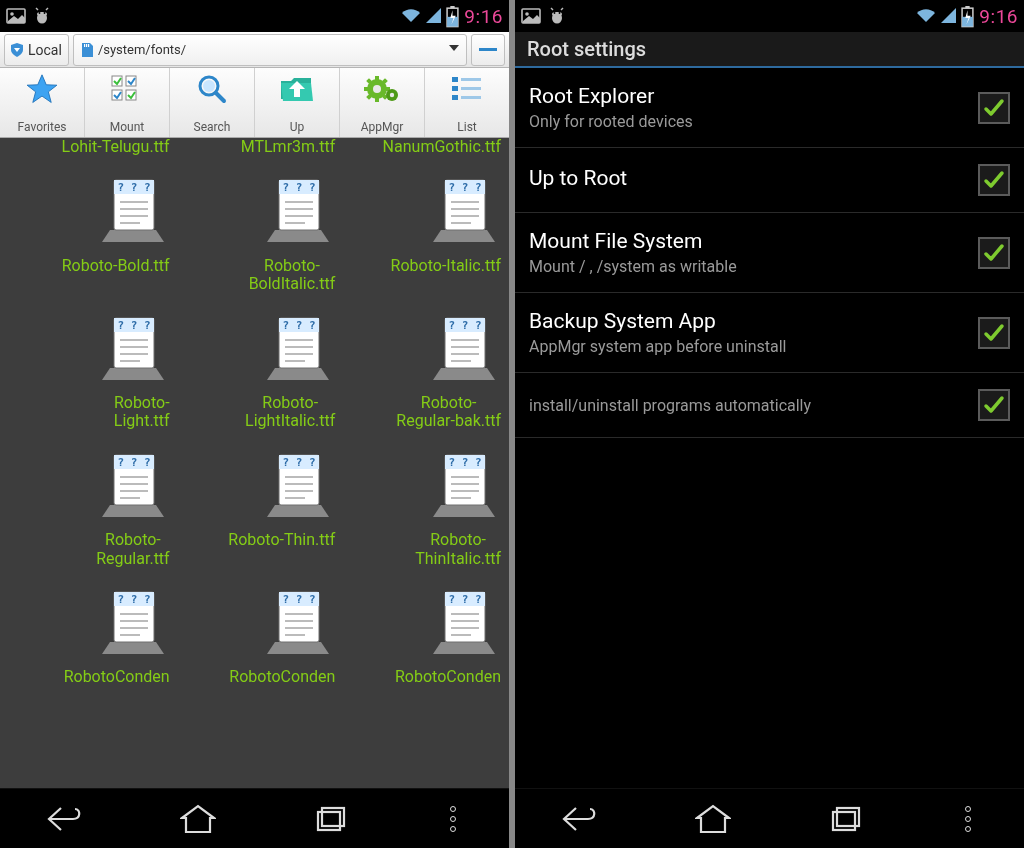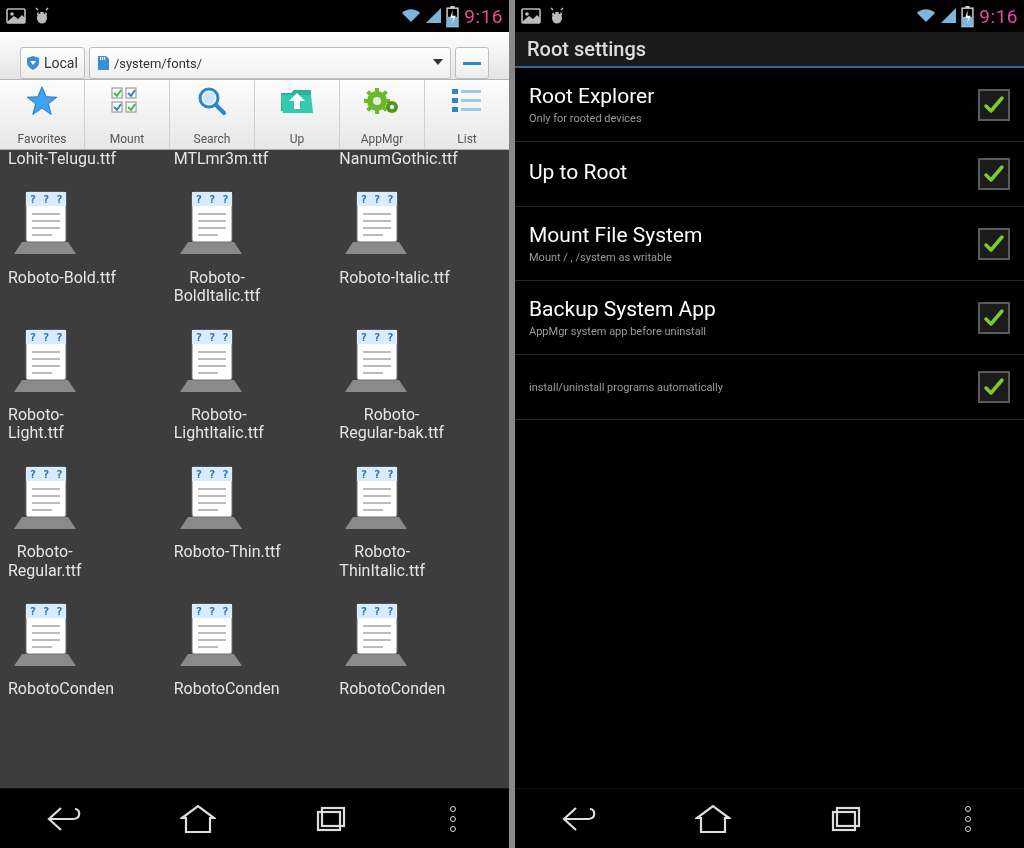--- a/index.html
+++ b/index.html
@@ -44,26 +44,26 @@
     align-items:center;
     justify-content:space-around;
     border-top:1px solid #111;
   }
   .navbtn { width:56px; height:40px; display:flex; align-items:center; justify-content:center; }
   .navbtn svg { stroke:#ddd; fill:none; }
 
   
   
   .pathrow {
-    height: 48px;
+    height: 36px;
     background: linear-gradient(#fefefe,#e5e5e5);
     border-bottom:1px solid #b5b5b5;
     display:flex;
-    align-items:flex-end;
-    padding: 0 20px;
+    align-items:center;
+    padding: 0 4px;
     gap: 4px;
   }
   .localbtn {
     height: 32px;
     background:linear-gradient(#fff,#ececec);
     border:1px solid #bfbfbf;
     border-radius:3px;
     padding: 0 6px 0 4px;
     display:flex;
     align-items:center;
@@ -124,23 +124,23 @@
     padding:0 6px;
   }
   .filegrid {
     display:grid;
     grid-template-columns: repeat(3, 1fr);
     gap: 4px 0;
   }
   .filecell {
     display:flex;
     flex-direction:column;
-    align-items:flex-start;
+    align-items:flex-end;
     justify-content:flex-start;
-    color:#e5e5e5;
+    color:#84cc16;
     font-size:16px;
     text-align:center;
     padding:6px 2px;
     line-height:1.15;
   }
   .filecell.partialTop { padding-top:0; }
   .filecell.partialBot { padding-bottom:0; }
   .partialBot .filelbl { display:block; }
   .fileicon { margin-bottom:6px; }
   .filelbl { max-width: 160px; word-break:break-word;}
@@ -165,21 +165,21 @@
   }
   .setrow {
     display:flex;
     align-items:center;
     padding: 16px 14px;
     border-bottom:1px solid #2a2a2a;
     gap:10px;
   }
   .setrow .txt { flex:1; }
   .setrow .ttl { color:#fff; font-size:21px; font-weight:400; margin-bottom:4px;}
-  .setrow .sub { color:#9a9a9a; font-size:11px; }
+  .setrow .sub { color:#9a9a9a; font-size:16px; }
   .chk {
     width:32px;height:32px;
     border:2px solid #5b5b5b;
     background:#1b1b1b;
     display:flex; align-items:center; justify-content:center;
   }
   .chk svg{ display:block;}
 </style>
 </head>
 <body>

